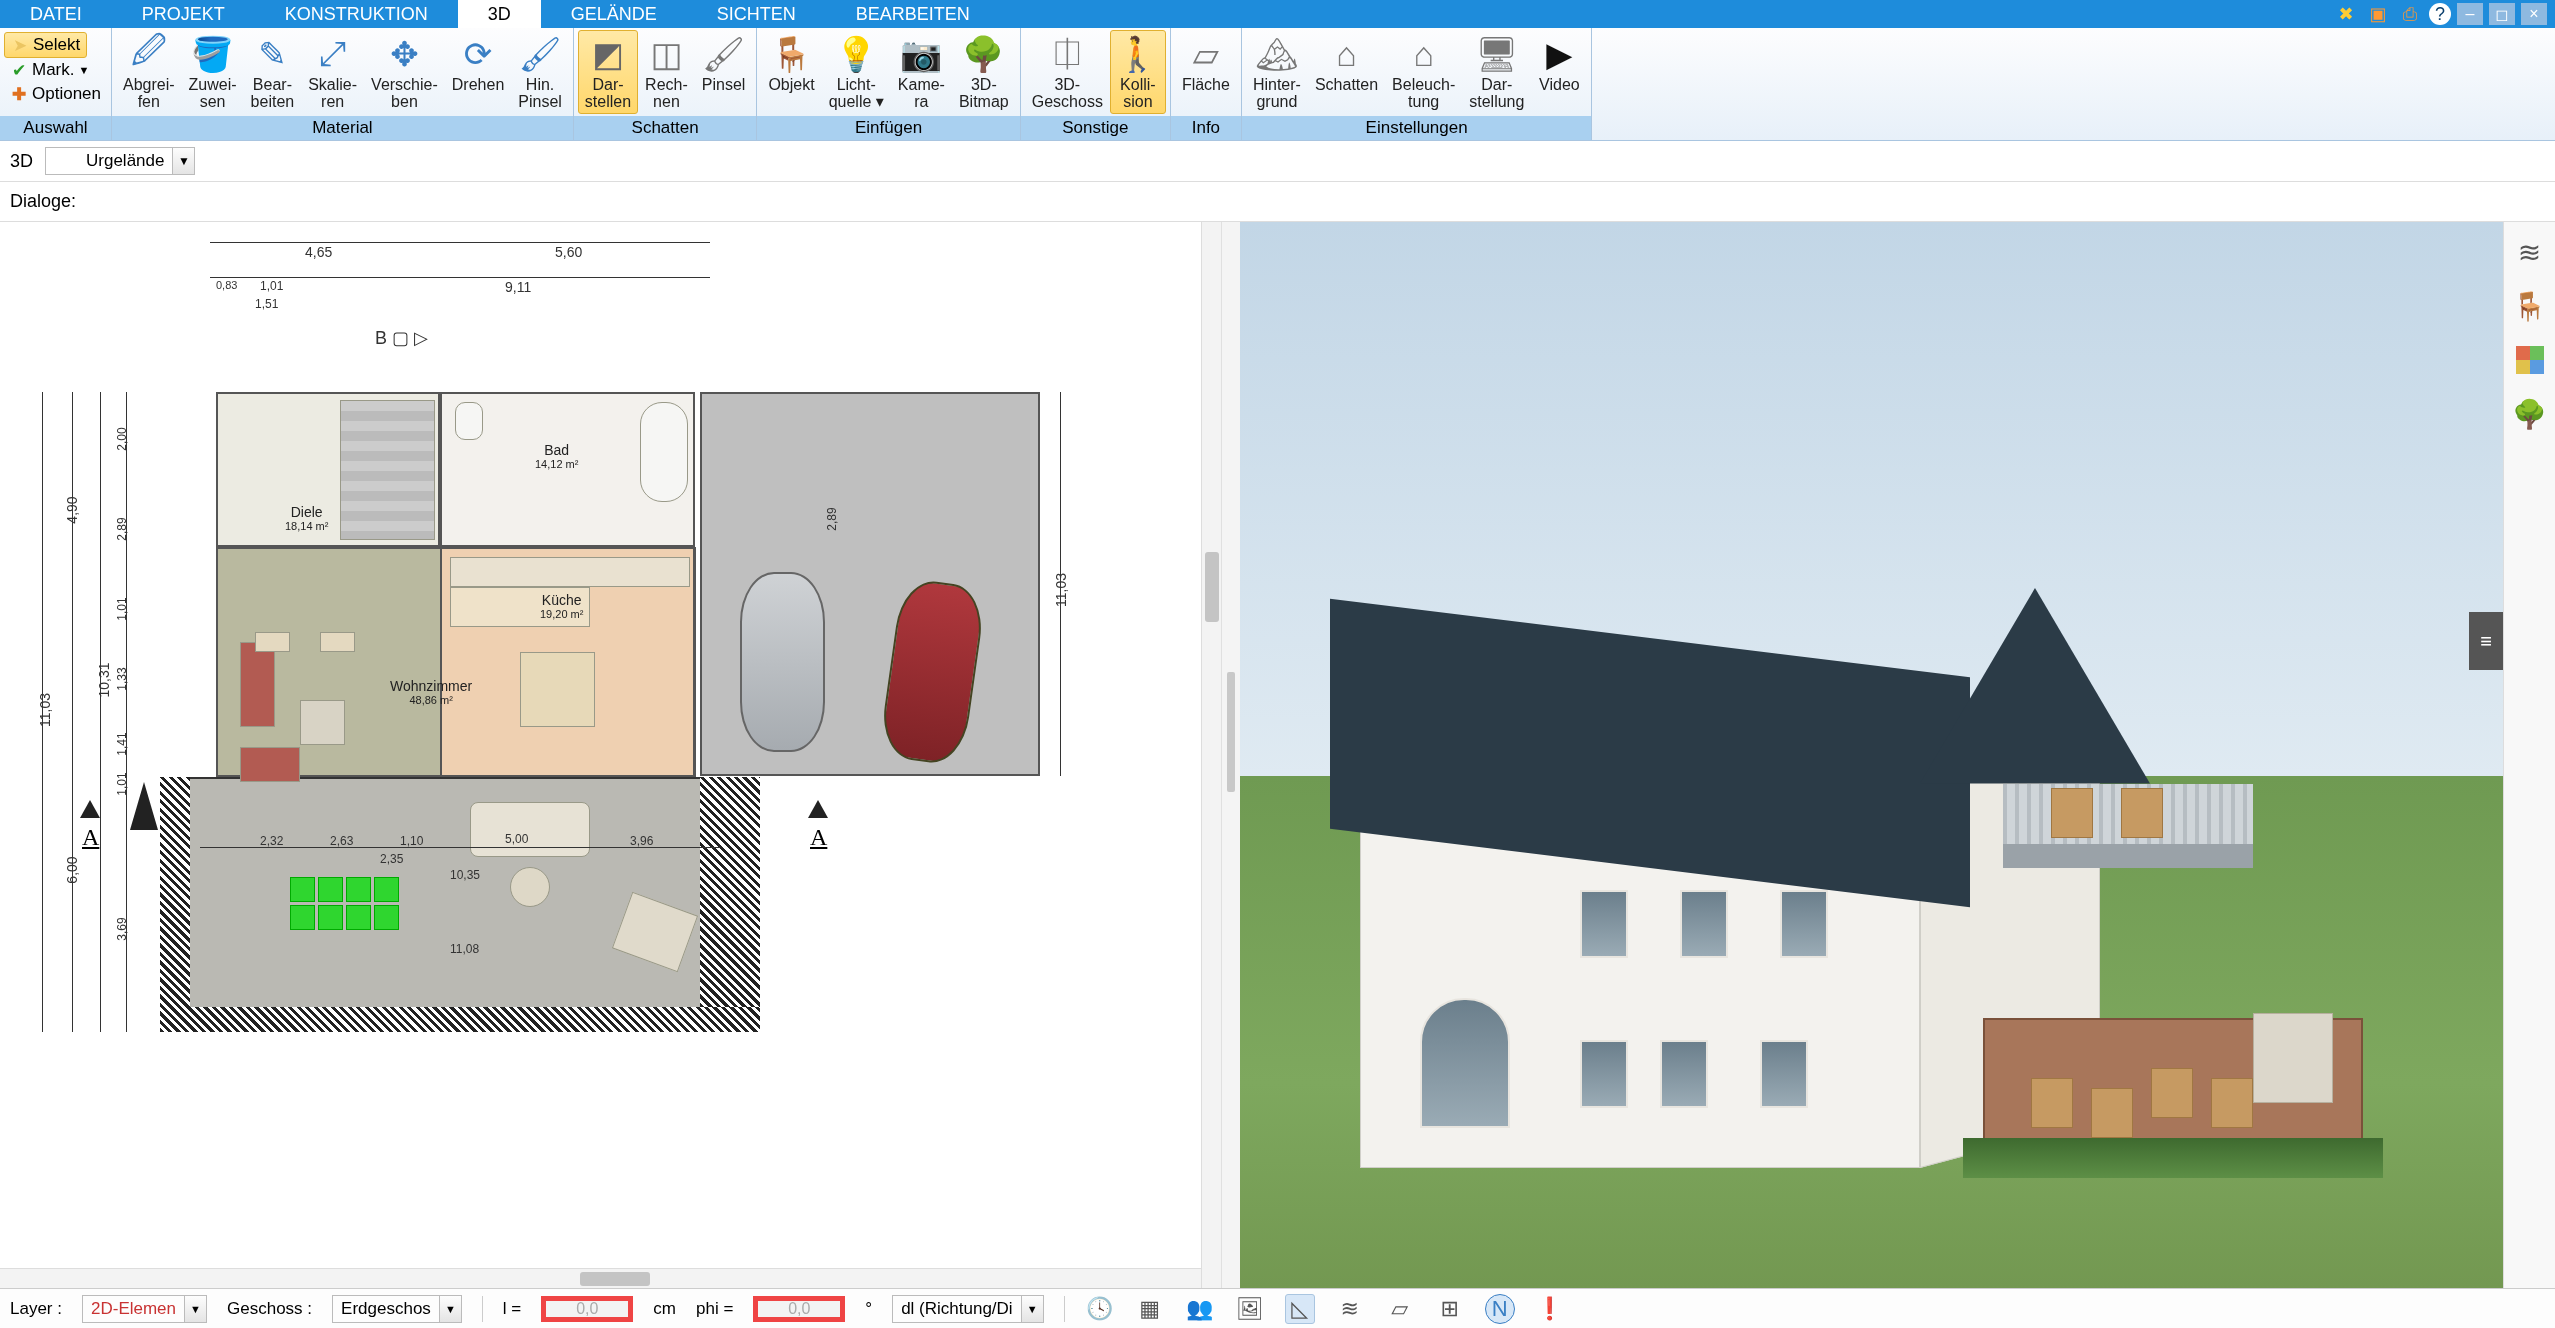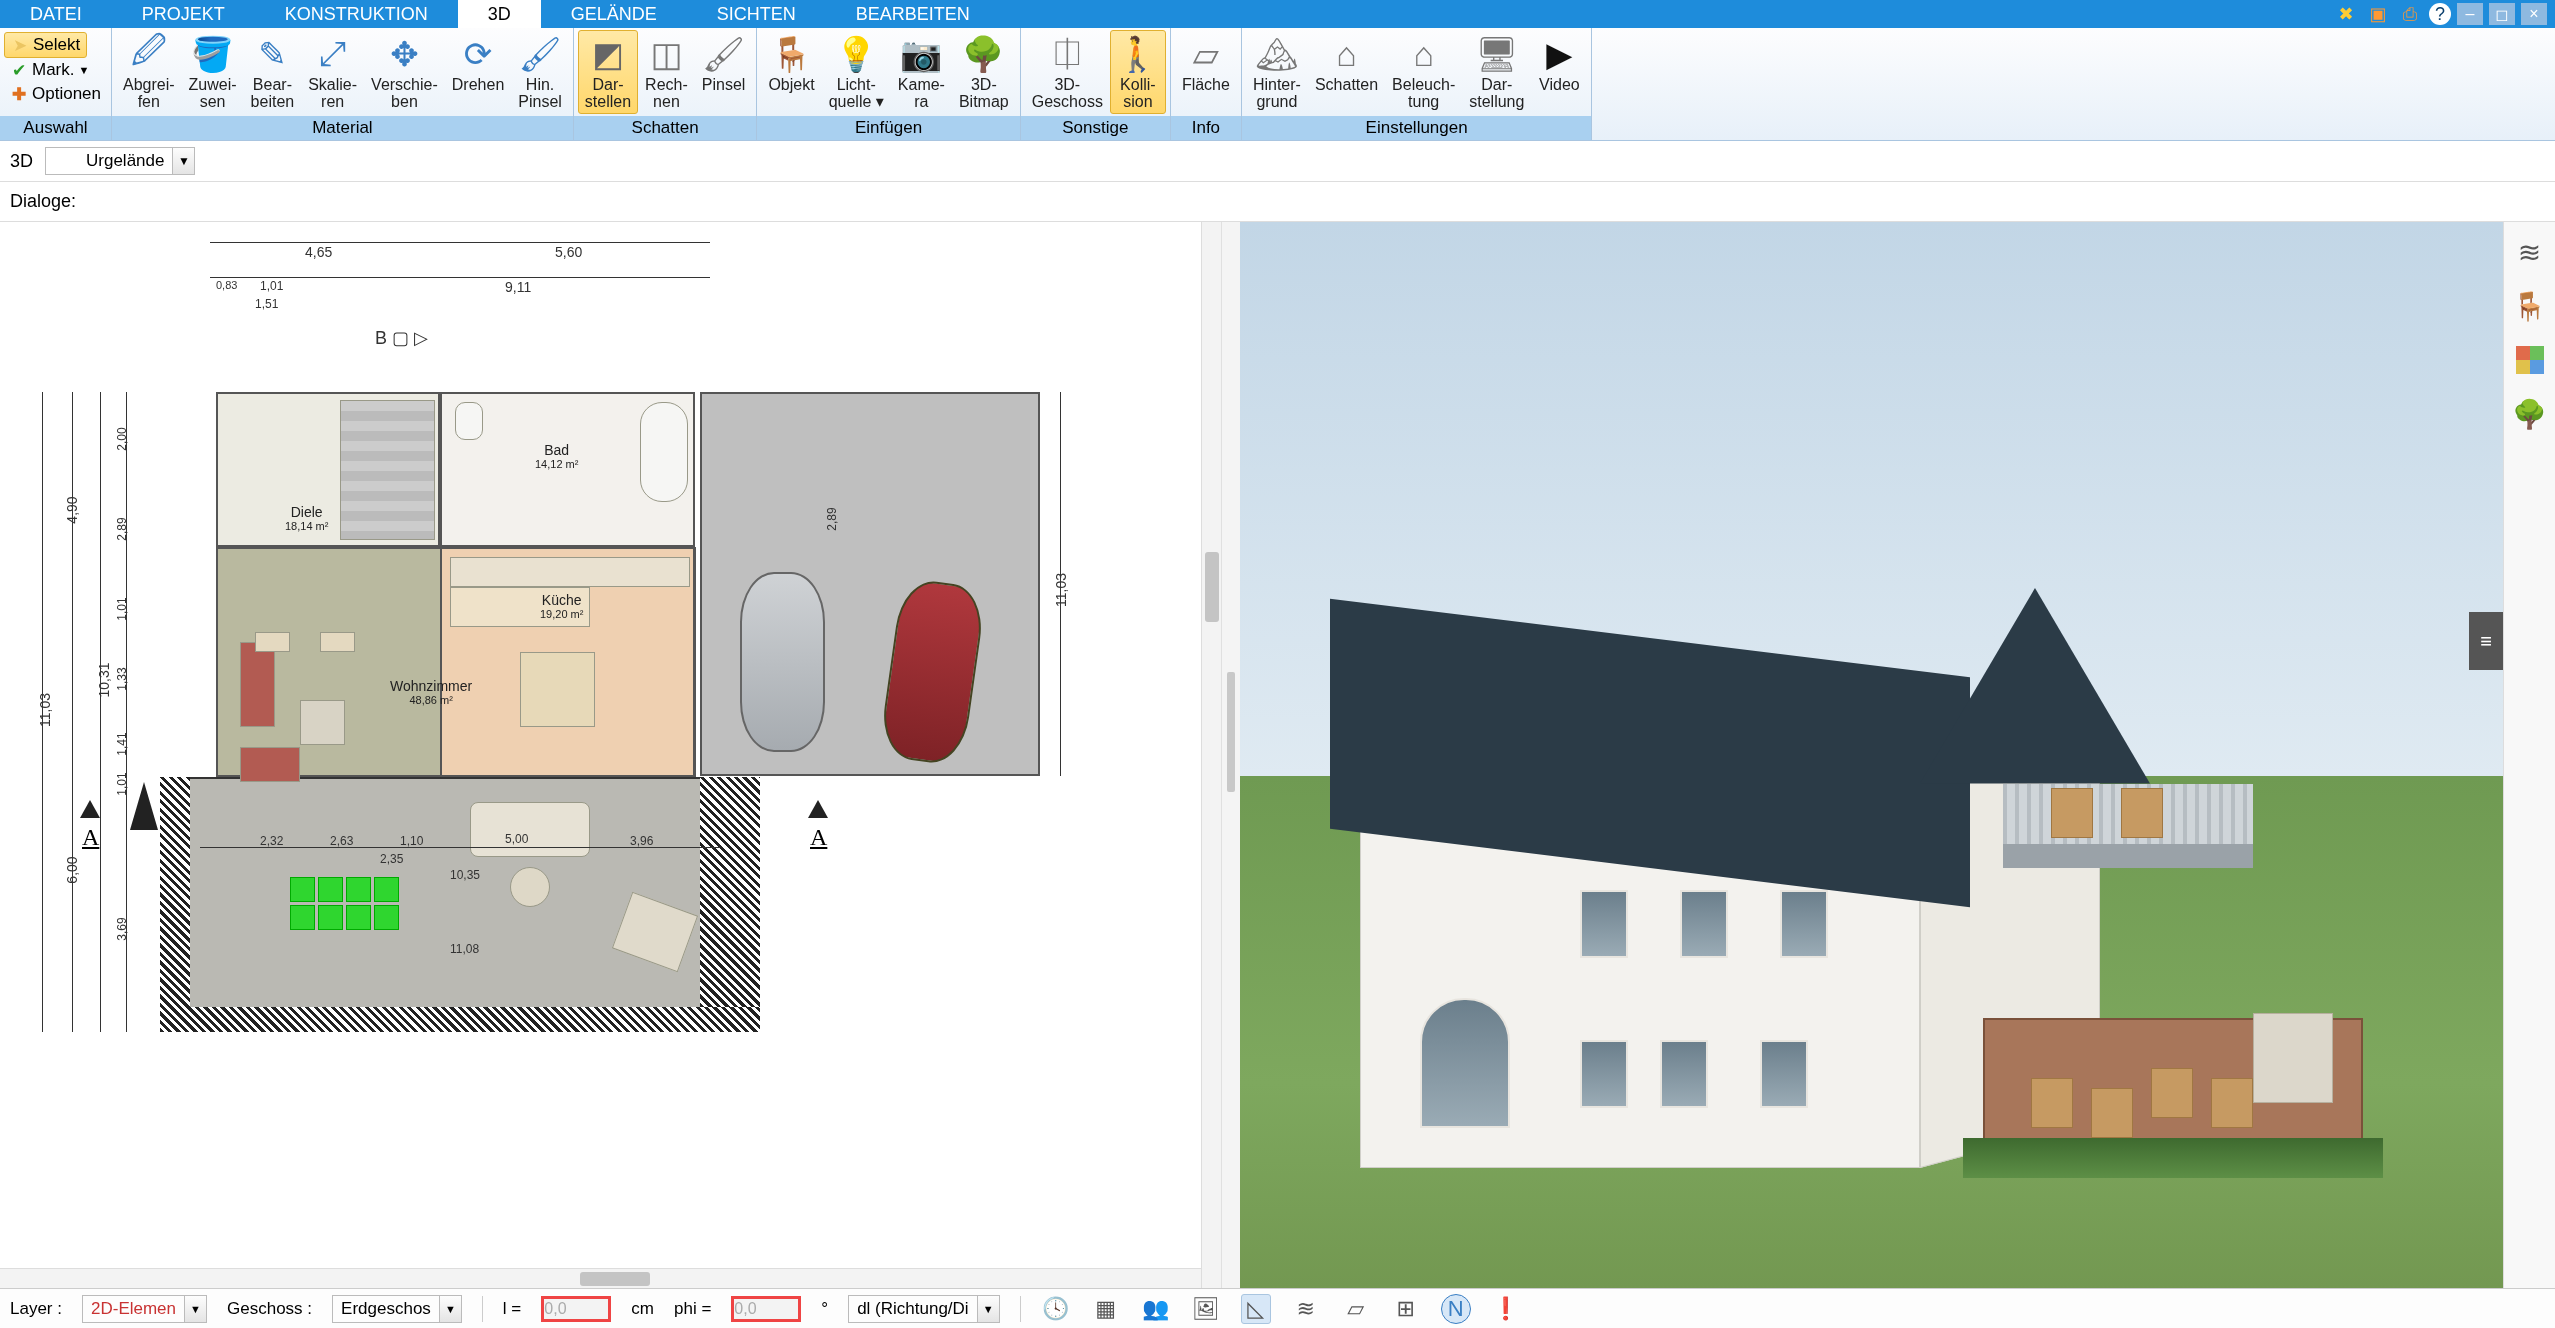--- a/index.html
+++ b/index.html
@@ -59,21 +59,21 @@
 .house .gable { position:absolute; left:560px; top:-60px; width:230px; height:230px; background:#2b3b47; clip-path: polygon(0 85%, 50% 0, 100% 85%); }
 .house .win { position:absolute; width:48px; height:68px; background: linear-gradient(#6b7f8c,#9aabb5); border:2px solid #e8e5df; }
 .deck { position:absolute; right:140px; bottom:120px; width:380px; height:150px; background:#a8765a; border:2px solid #7a513a; }
 .chair { position:absolute; width:42px; height:50px; background:#c69a62; border:1px solid #a07742; }
 
 
 .bottom-bar { display: flex; align-items: center; height: 40px; border-top: 1px solid #ccc; background: #fdfdfd; padding: 0 10px; gap: 20px; font-size: 17px; }
 .bottom-bar .bsel { display:inline-flex; align-items:center; border:1px solid #bbb; height:28px; }
 .bottom-bar .bsel .btxt { padding: 0 8px; }
 .bottom-bar .bsel .bbtn { width:22px; height:100%; display:flex; align-items:center; justify-content:center; border-left:1px solid #bbb; background:linear-gradient(#fdfdfd,#e4e4e4); font-size:11px; }
-.bottom-bar .binput { width:70px; height:26px; border:3px solid #ef4444; background:#f3f3f3; color:#aaa; font-size:16px; }
+.bottom-bar .binput { width:92px; height:26px; border:5px solid #ef4444; background:#f3f3f3; text-align:center; color:#aaa; font-size:16px; }
 .bottom-bar .bico { width:30px; height:30px; display:flex; align-items:center; justify-content:center; font-size:22px; color:#555; cursor:pointer; border:1px solid transparent; border-radius:3px; }
 .bottom-bar .bico.active { background:#d7e7f7; border-color:#a9c5e0; }
 .bottom-bar .sep { width:1px; height:26px; background:#ccc; }
 
 
 .fp-bath { left:440px; top:170px; width:255px; height:155px; background:#f3f1ed; border:2px solid #555; }
 .fp-diele { left:216px; top:170px; width:224px; height:155px; background:#ecebe2; border:2px solid #555; }
 .fp-kueche { left:440px; top:325px; width:255px; height:230px; background:#efd0b1; border:2px solid #555; }
 .fp-wohn { left:216px; top:325px; width:480px; height:230px; background:#b9b99f; border:2px solid #555; }
 .fp-garage { left:700px; top:170px; width:340px; height:384px; background:#bfbfbf; border:2px solid #555; }

